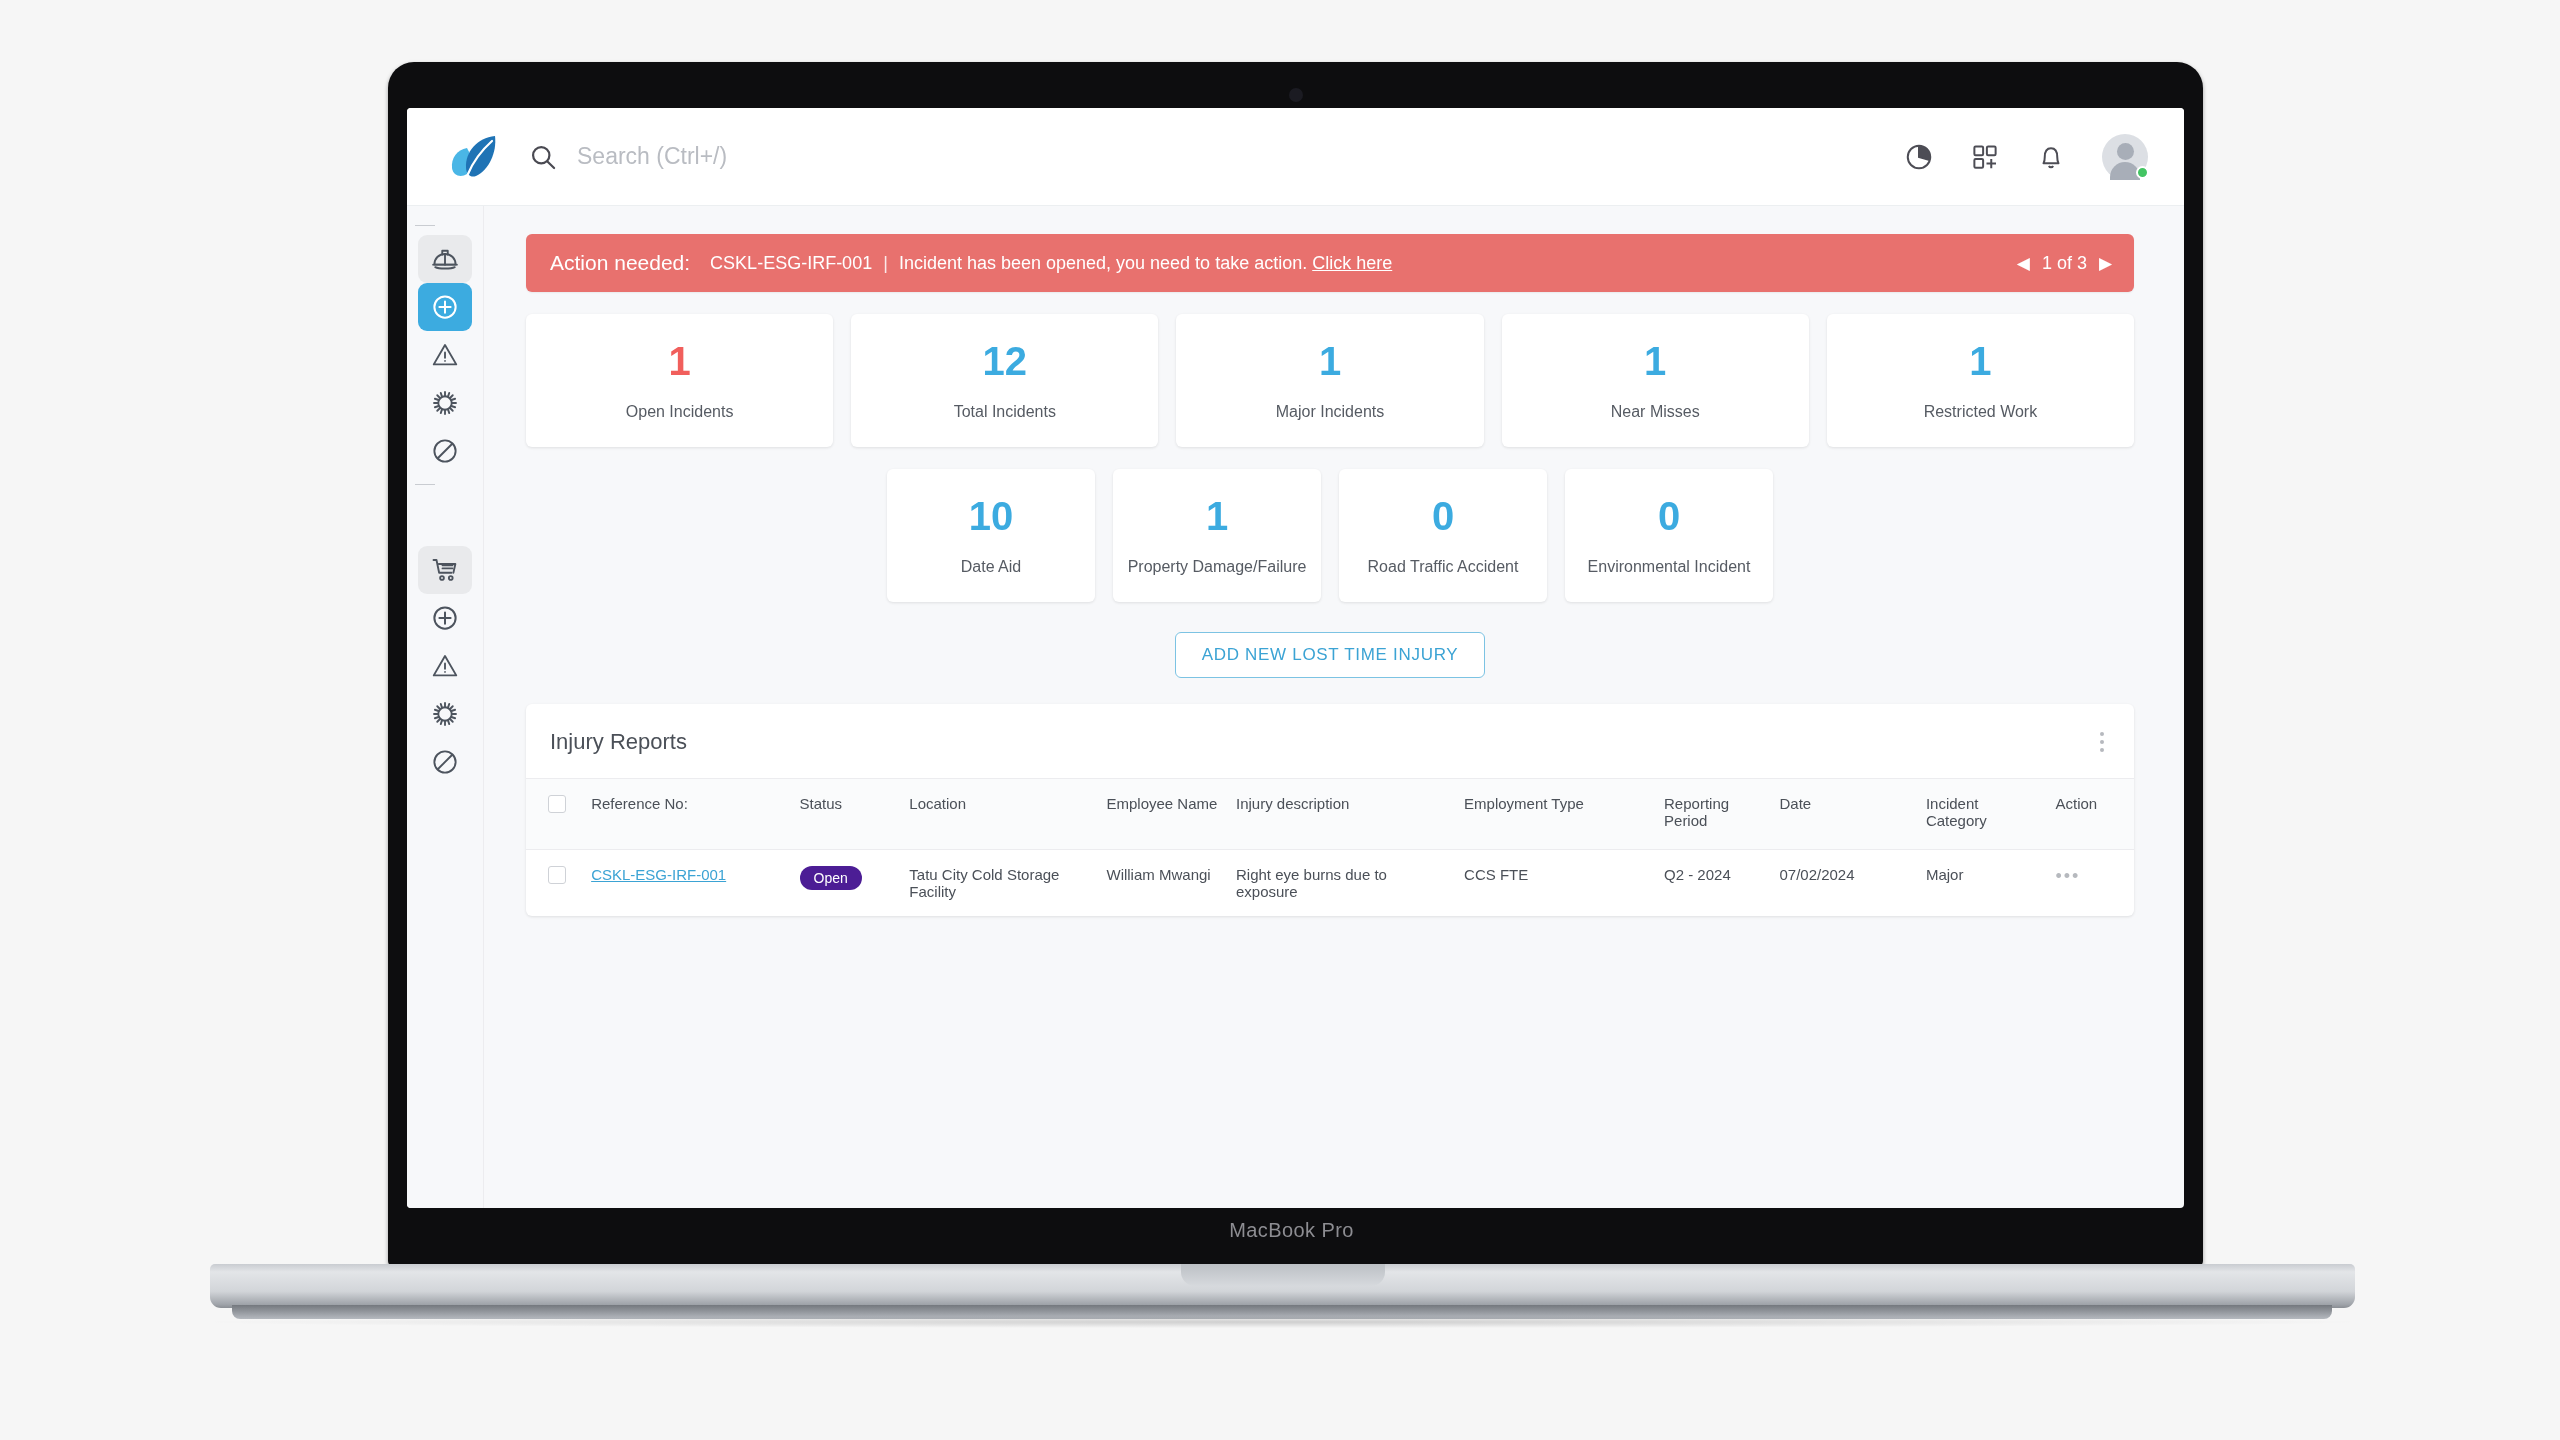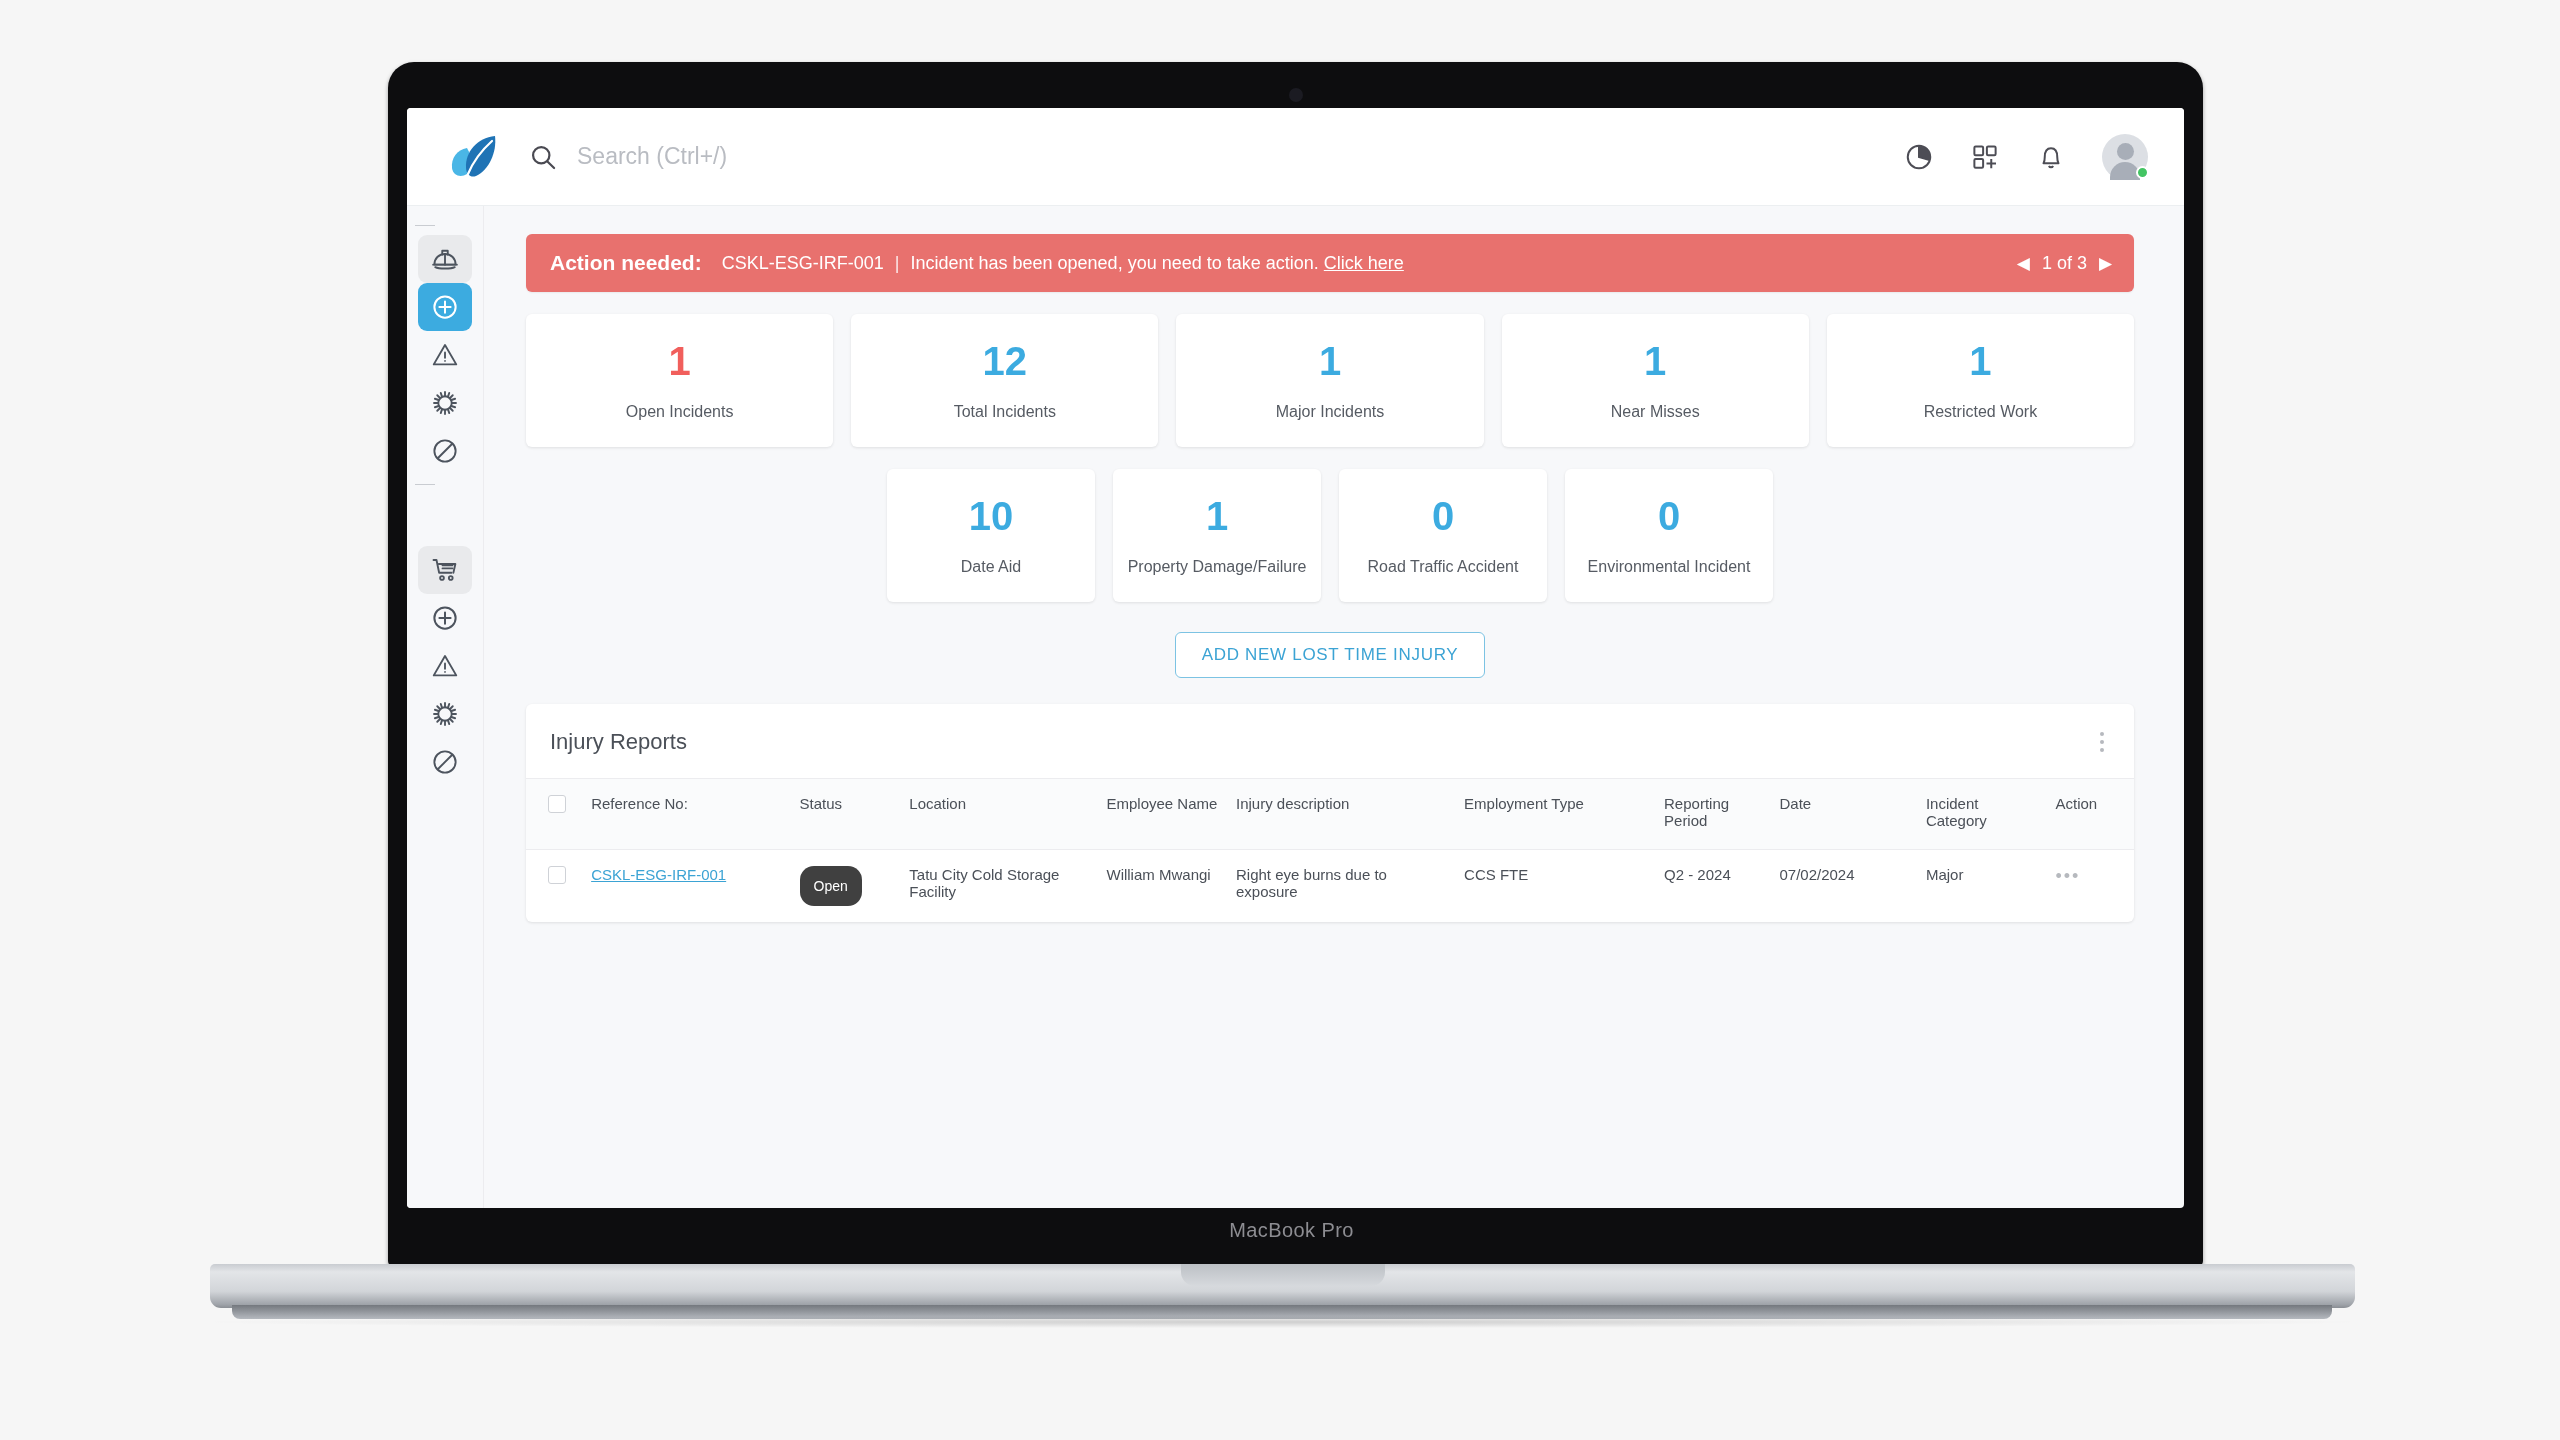--- a/index.html
+++ b/index.html
@@ -176,21 +176,21 @@
   #alert {
     background: #e8716e;
     border-radius: 6px;
     height: 58px;
     display: flex;
     align-items: center;
     padding: 0 22px 0 24px;
     color: #fff;
     box-shadow: 0 1px 2px rgba(0,0,0,0.06);
   }
-  #alert .label { font-weight: bold; font-size: 21px; margin-right: 20px; white-space:nowrap;}
+  #alert .label { font-weight: normal; font-size: 21px; margin-right: 20px; white-space:nowrap;}
   #alert .msg { font-size: 18px; white-space:nowrap; }
   #alert .msg .sep { margin: 0 6px; opacity:0.85; }
   #alert .msg a { color:#fff; text-decoration: underline; }
   #alert .spacer { flex: 1 1 auto; }
   #alert .pager { display:flex; align-items:center; gap:12px; font-size:18px; white-space:nowrap;}
   #alert .arrow { cursor:pointer; font-size:17px; line-height:1;}
 
   
   #filters-row {
     display:flex; justify-content:flex-end;
@@ -309,25 +309,25 @@
     display:inline-block;
     cursor:pointer;
   }
   .ref-link {
     color: #3ba3d4;
     text-decoration: underline;
     cursor: pointer;
   }
   .badge-open {
     display:inline-block;
-    background:#404040;
+    background:#4c1d95;
     color:#fff;
     border-radius: 14px;
     font-size: 14px;
-    padding: 13px 14px;
+    padding: 5px 14px;
     line-height:1;
   }
   .dots-h { color:#b6b9be; font-size:18px; letter-spacing:2px; cursor:pointer; }
 
   
   #base {
     position: absolute;
     left: 210px;
     top: 1264px;
     width: 2145px;

